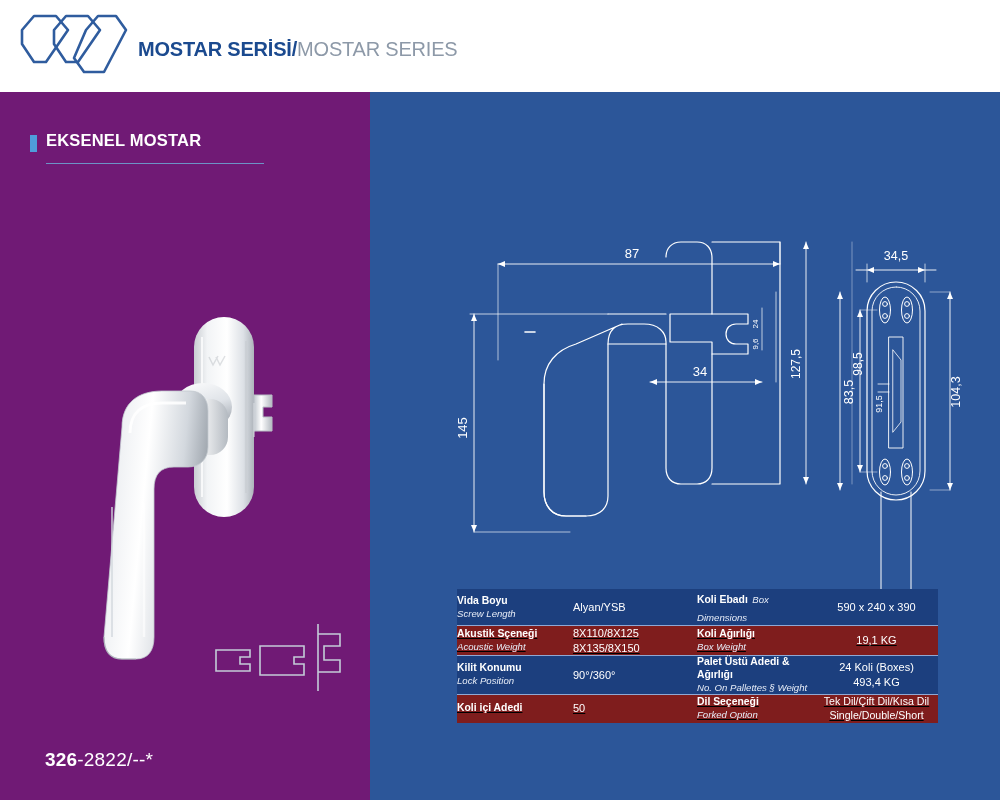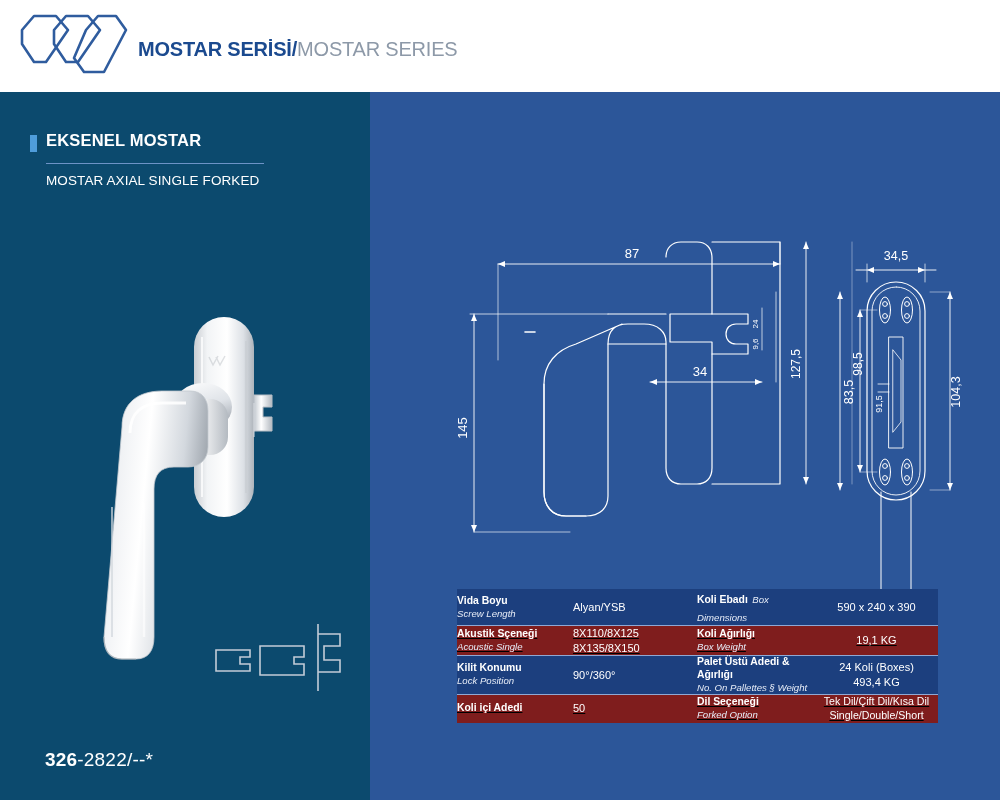--- a/index.html
+++ b/index.html
@@ -16,21 +16,21 @@
   .logo{position:absolute;left:12px;top:10px;width:120px;height:72px;}
   .header-title{
     position:absolute;left:138px;top:38px;
     font-size:20px;letter-spacing:-0.2px;white-space:nowrap;
   }
   .title-tr{font-weight:bold;color:#1b4a8f;}
   .title-sep{font-weight:bold;color:#1b4a8f;}
   .title-en{font-weight:normal;color:#8d99a8;}
 
   
-  .panel-left{position:absolute;left:0;top:92px;width:370px;height:708px;background:#0c4a6e;}
+  .panel-left{position:absolute;left:0;top:92px;width:370px;height:708px;background:#701a75;}
   .panel-right{position:absolute;left:370px;top:92px;width:630px;height:708px;background:#2c5699;}
 
   
   .prod-head{position:absolute;left:30px;top:40px;width:310px;}
   .prod-tag{display:flex;align-items:flex-start;gap:9px;}
   .tag-bar{width:7px;height:17px;background:#4f9ddb;margin-top:3px;flex:0 0 auto;}
   .prod-name{font-size:16.5px;font-weight:bold;color:#ffffff;letter-spacing:0.2px;line-height:1.05;}
   .prod-sub{font-size:13.5px;color:#bcd6ef;margin:2px 0 0 16px;line-height:1.1;}
   .rule{width:218px;height:1px;background:#6d93c6;margin:11px 0 9px 16px;}
   .prod-en{font-size:13.5px;color:#ffffff;margin-left:16px;letter-spacing:0.1px;}
@@ -91,21 +91,20 @@
   </div>
 
   <div class="panel-left">
 
     <div class="prod-head">
       <div class="prod-tag">
         <div class="tag-bar"></div>
         <div class="prod-name">EKSENEL MOSTAR</div>
       </div>
       <div class="rule"></div>
-      <div class="prod-en">MOSTAR AXIAL SINGLE FORKED</div>
     </div>
 
     <svg class="photo" viewBox="0 0 300 390">
       <defs>
         <linearGradient id="gPlate" x1="0" y1="0" x2="1" y2="0">
           <stop offset="0%" stop-color="#c9cdd2"></stop>
           <stop offset="22%" stop-color="#f2f4f6"></stop>
           <stop offset="55%" stop-color="#ffffff"></stop>
           <stop offset="82%" stop-color="#dde1e6"></stop>
           <stop offset="100%" stop-color="#aeb4bb"></stop>
@@ -329,21 +328,21 @@
           <span class="k-en">Box Dimensions</span>
         </td>
         <td class="cell-v2">
           <div class="v">590 x 240 x 390</div>
         </td>
       </tr>
 
       <tr class="row-b">
         <td class="cell-k">
           <div class="k-tr">Akustik Sçeneği</div>
-          <div class="k-en">Acoustic Single</div>
+          <div class="k-en">Acoustic Weight</div>
         </td>
         <td class="cell-v">
           <div class="v">8X110/8X125<br>8X135/8X150</div>
         </td>
         <td class="cell-k2">
           <div class="k-tr">Koli Ağırlığı</div>
           <div class="k-en">Box Weight</div>
         </td>
         <td class="cell-v2">
           <div class="v">19,1 KG</div>

